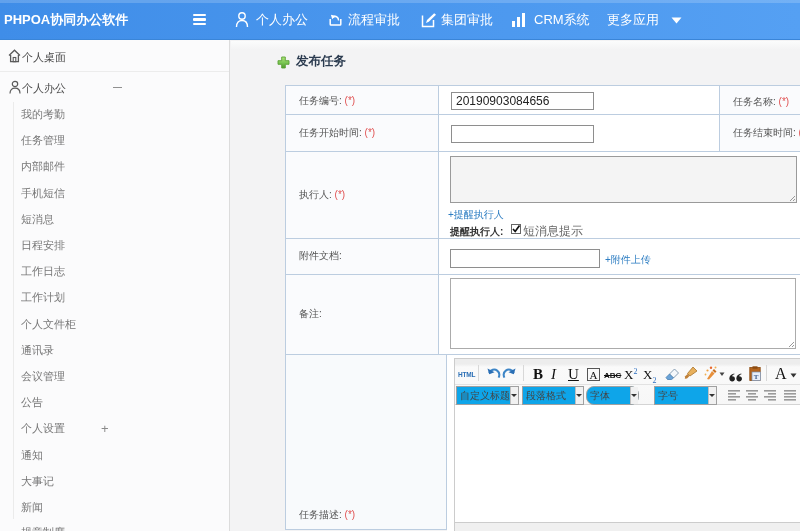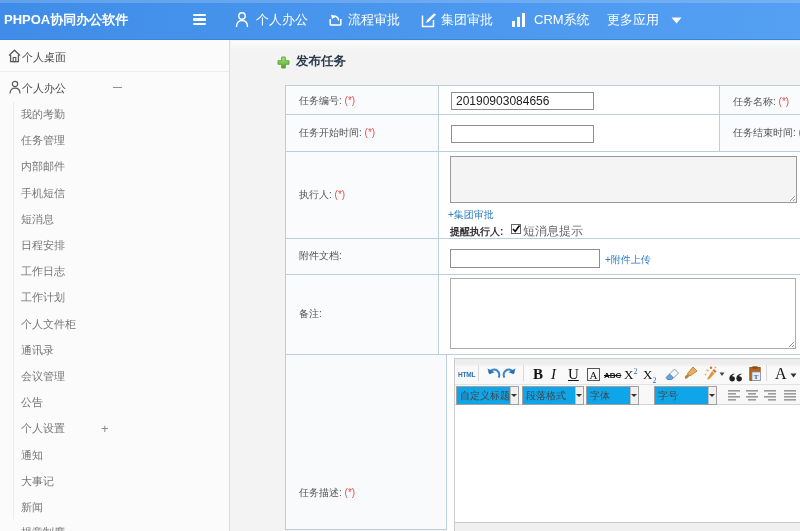--- a/index.html
+++ b/index.html
@@ -136,39 +136,39 @@
 
 <div class="abs lbl" style="left:287px;top:127px;">任务开始时间: <i>(*)</i></div>
 <div class="abs" style="left:451px;top:125px;width:143px;height:18px;border:1px solid #8e8e8e;background:#fff;"></div>
 <div class="abs lbl" style="left:721px;top:127px;">任务结束时间: <i>(*)</i></div>
 
 <div class="abs lbl" style="left:287px;top:189px;">执行人: <i>(*)</i></div>
 <div class="abs" style="left:450px;top:156px;width:347px;height:47px;border:1px solid #9a9a9a;background:#f4f4f4;"></div>
 <svg class="abs" style="left:789px;top:195px;" width="7" height="7" viewBox="0 0 7 7">
  <path d="M6 1 L1 6 M6 4 L4 6" stroke="#999" stroke-width="1" fill="none"></path>
 </svg>
-<div class="abs lnk" style="left:448px;top:209px;">+集团审批</div>
+<div class="abs lnk" style="left:448px;top:209px;">+提醒执行人</div>
 <div class="abs" style="left:450px;top:226px;height:11px;line-height:11px;font-size:10px;font-weight:bold;color:#333;">提醒执行人:</div>
 <svg class="abs" style="left:511px;top:224px;" width="10" height="10" viewBox="0 0 10 10">
  <rect x="0.5" y="0.5" width="9" height="9" fill="#fff" stroke="#666"></rect>
  <path d="M2 5 L4.2 7.5 L8.5 1.5" fill="none" stroke="#111" stroke-width="1.7"></path>
 </svg>
 <div class="abs" style="left:523px;top:226px;height:11px;line-height:11px;font-size:12px;color:#666;">短消息提示</div>
 
 <div class="abs lbl" style="left:287px;top:250px;">附件文档:</div>
 <div class="abs" style="left:450px;top:249px;width:150px;height:19px;border:1px solid #8e8e8e;background:#fff;"></div>
 <div class="abs lnk" style="left:605px;top:254px;">+附件上传</div>
 
 <div class="abs lbl" style="left:287px;top:308px;">备注:</div>
 <div class="abs" style="left:450px;top:278px;width:346px;height:71px;border:1px solid #ababab;background:#fff;"></div>
 <svg class="abs" style="left:788px;top:341px;" width="7" height="7" viewBox="0 0 7 7">
  <path d="M6 1 L1 6 M6 4 L4 6" stroke="#999" stroke-width="1" fill="none"></path>
 </svg>
 
-<div class="abs lbl" style="left:287px;top:487px;">任务描述: <i>(*)</i></div>
+<div class="abs lbl" style="left:287px;top:509px;">任务描述: <i>(*)</i></div>
 
 <div class="abs" style="left:454px;top:358px;width:346px;height:173px;border:1px solid #ccc;border-right:none;border-bottom:none;background:#fff;"></div>
 <div class="abs" style="left:455px;top:359px;width:345px;height:46px;background:linear-gradient(to bottom,#ededed 0px,#ededed 5px,#fafafa 8px,#f7f7f7 100%);border-bottom:1px solid #d4d4d4;"></div>
 <div class="abs" style="left:455px;top:384px;width:345px;height:1px;background:#e2e2e2;"></div>
 <div class="abs" style="left:455px;top:522px;width:345px;height:9px;background:#f0f0f0;border-top:1px solid #ccc;"></div>
 
 <div class="abs" style="left:458px;top:371px;font-size:6.5px;font-weight:bold;color:#2b6fb5;letter-spacing:-0.2px;">HTML</div>
 <div class="abs" style="left:478px;top:365px;width:1px;height:16px;background:#d8d8d8;"></div>
 
 <svg class="abs" style="left:487px;top:367px;" width="14" height="13" viewBox="0 0 14 13">
@@ -222,21 +222,21 @@
  <text x="7.2" y="12.8" font-size="7" font-weight="bold" fill="#3a5a8a" text-anchor="middle" font-family="Liberation Serif">T</text>
 </svg>
 <div class="abs" style="left:766px;top:365px;width:1px;height:16px;background:#d8d8d8;"></div>
 <div class="abs" style="left:775px;top:365px;font-family:'Liberation Serif',serif;font-size:16px;color:#111;">A</div>
 <svg class="abs" style="left:790px;top:373px;" width="7" height="5" viewBox="0 0 7 5">
     <path d="M0.5 0.5 L6.5 0.5 L3.5 4.5 Z" fill="#333"></path>
   </svg>
 
 <div class="abs sel" style="left:456px;top:386px;width:63px;">自定义标题</div>
 <div class="abs sel" style="left:522px;top:386px;width:62px;">段落格式</div>
-<div class="abs sel" style="left:586px;top:386px;width:53px;">字体</div>
+<div class="abs sel" style="left:586px;top:386px;width:53px;border-radius:8px;">字体</div>
 <div class="abs sel" style="left:654px;top:386px;width:63px;">字号</div>
 
 <svg class="abs" style="left:728px;top:390px;" width="12" height="11" viewBox="0 0 12 11">
  <g fill="#9a9a9a">
       <rect x="0" y="0" width="12" height="1.6"></rect>
       <rect x="0" y="3" width="8" height="1.6"></rect>
       <rect x="0" y="6" width="12" height="1.6"></rect>
       <rect x="0" y="9" width="8" height="1.6"></rect>
     </g>
 </svg>

